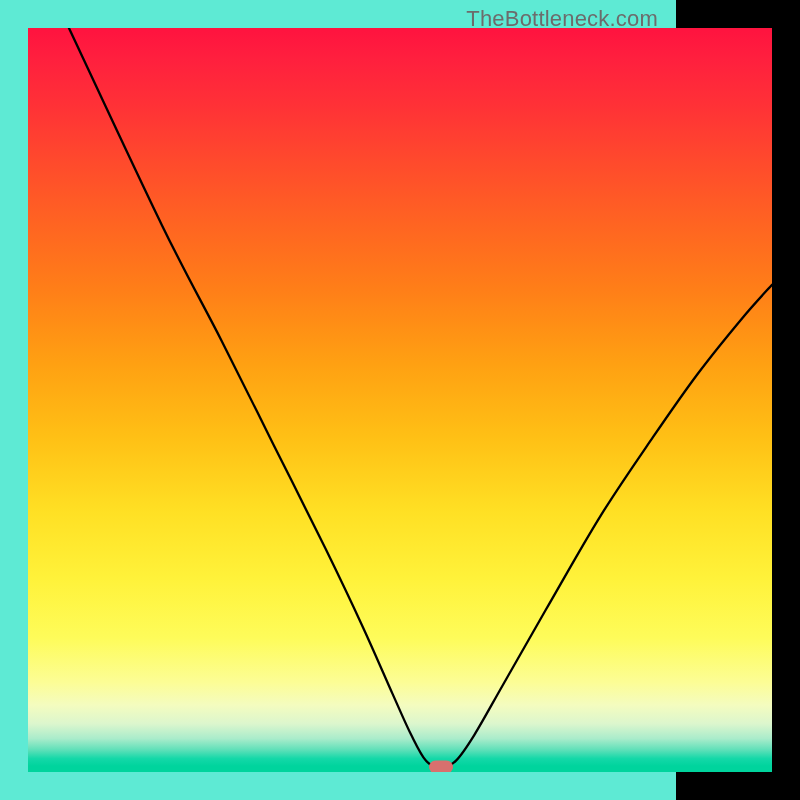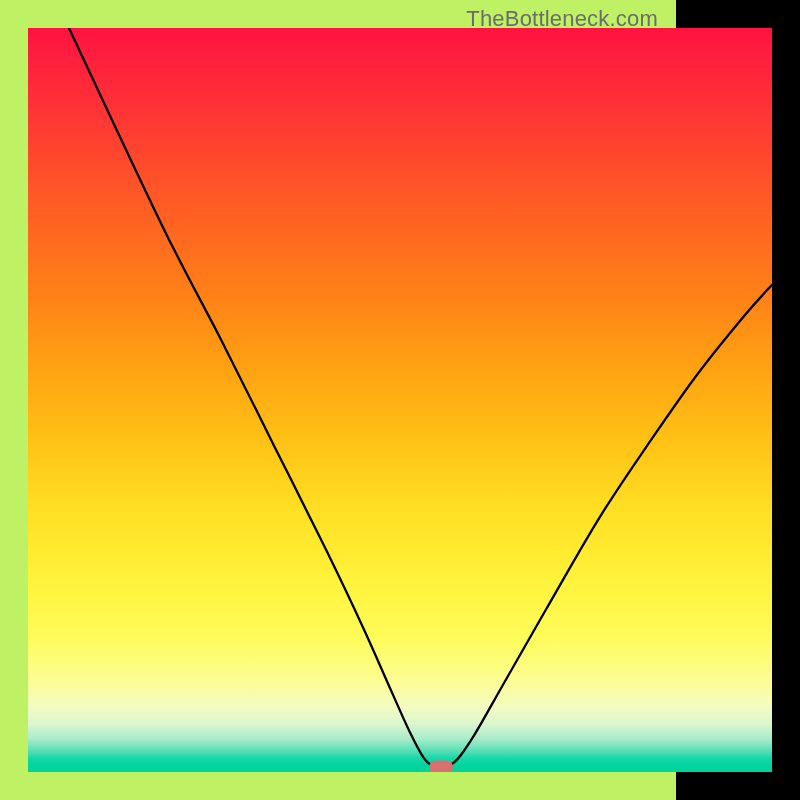--- a/index.html
+++ b/index.html
@@ -8,21 +8,21 @@
     width: 800px;
     height: 800px;
     background: #000;
     font-family: Arial, Helvetica, sans-serif;
     overflow: hidden;
   }
   .frame {
     position: relative;
     width: 676px;
     height: 800px;
-    background: #bef264;
+    background: #5eead4;
   }
   .watermark {
     position: absolute;
     top: 6px;
     right: 18px;
     color: #6c6c6c;
     font-size: 22px;
     font-weight: 500;
     letter-spacing: 0.2px;
     z-index: 10;

